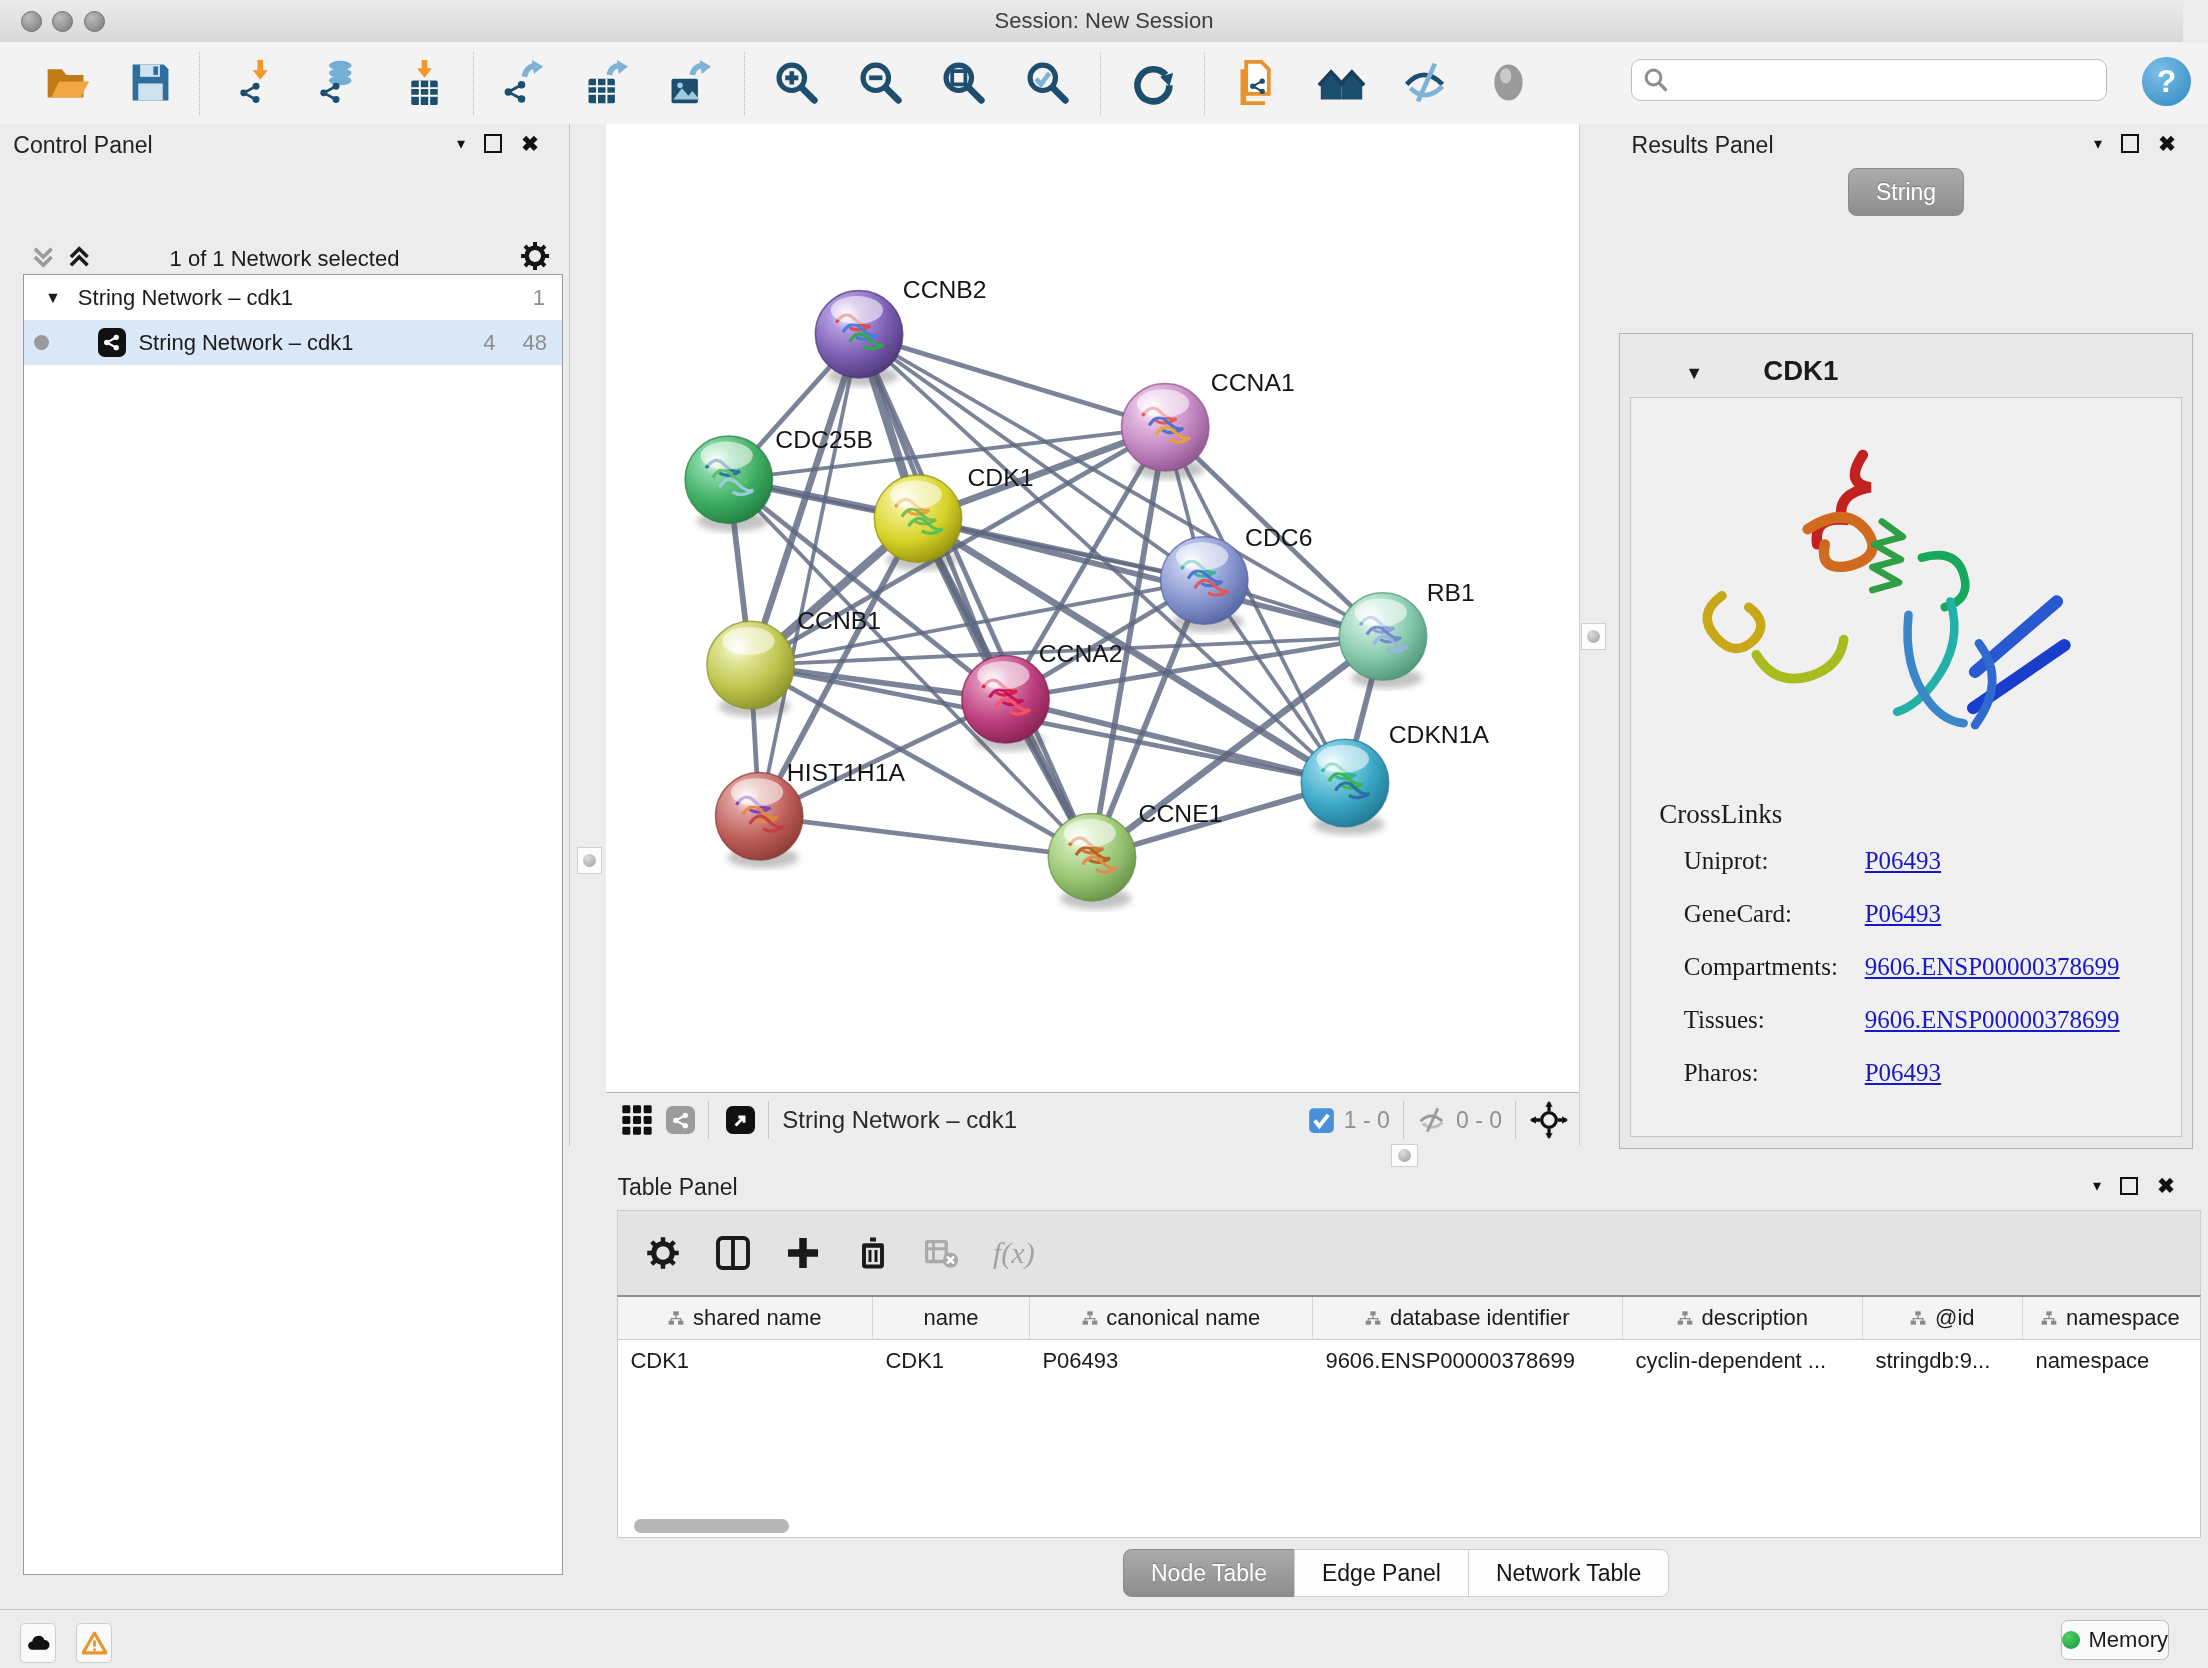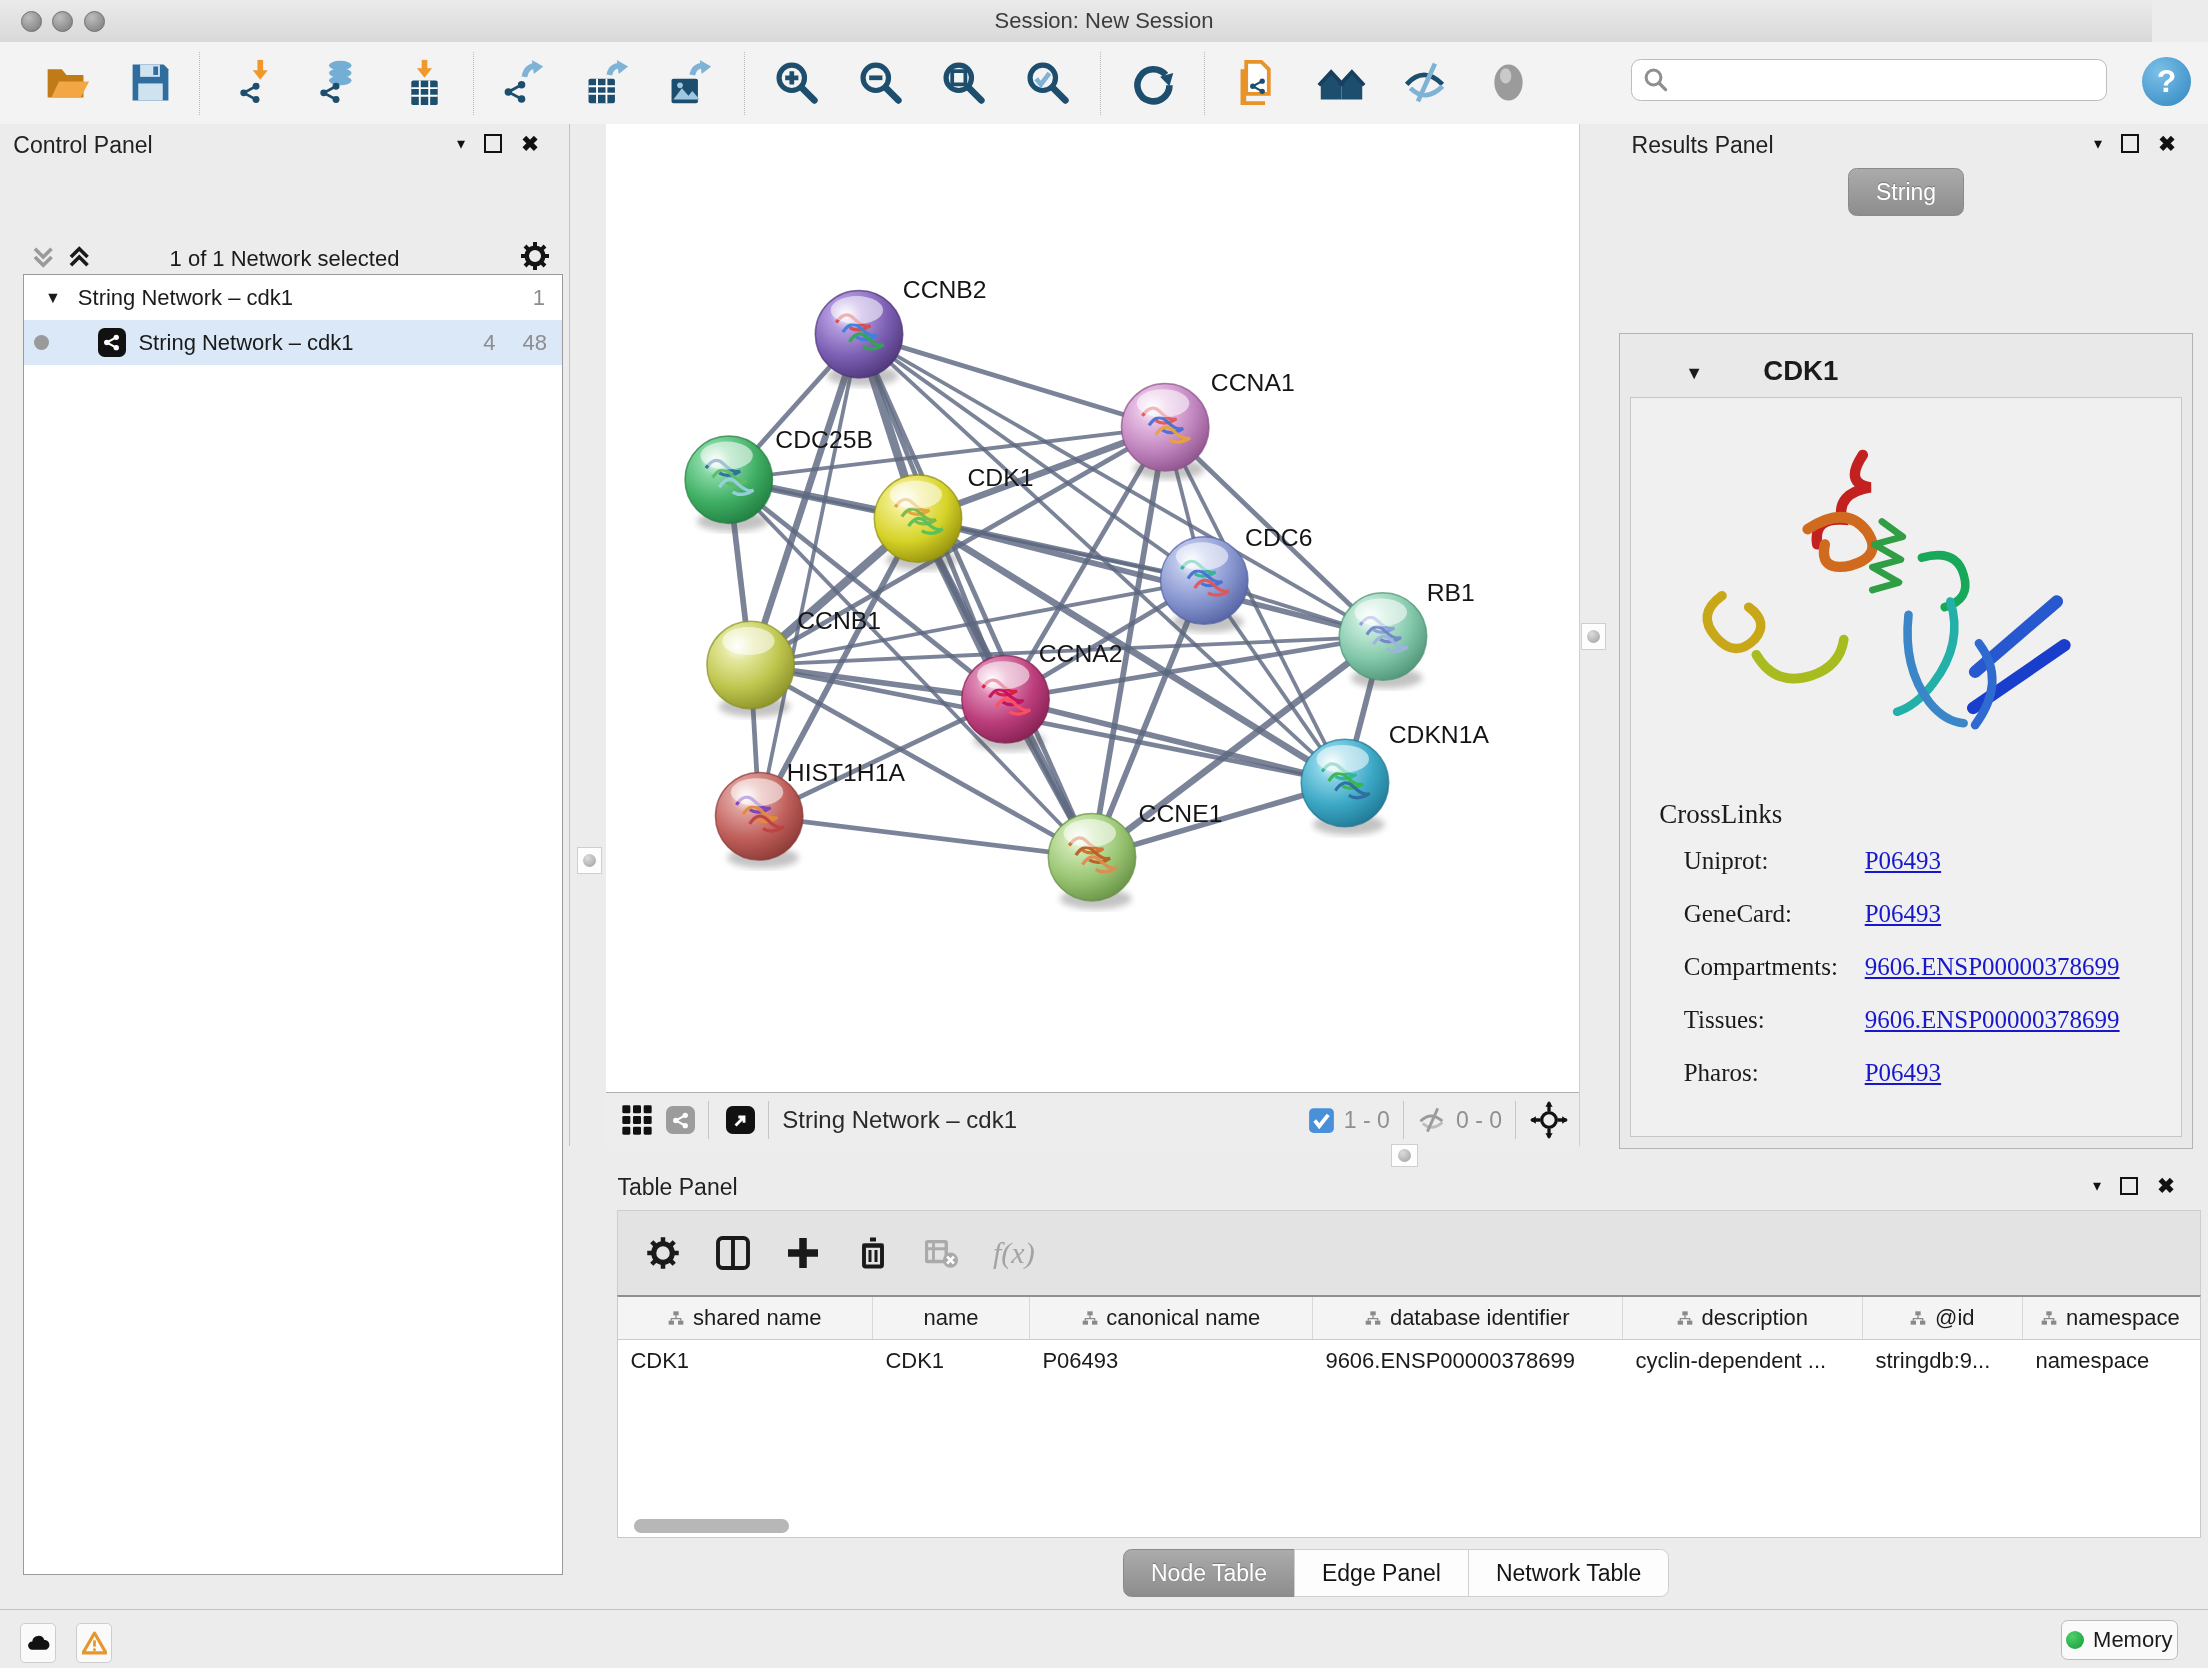--- a/index.html
+++ b/index.html
@@ -1,21 +1,21 @@
 <!DOCTYPE html>
 <html style="font-size:15px"><head>
 <meta charset="utf-8">
 <style>
   html,body{margin:0;padding:0;}
   body{width:2208px;height:1668px;position:relative;background:#ececec;
        font-family:"Liberation Sans",sans-serif;color:#1b1b1b;overflow:hidden;}
   .abs{position:absolute;}
   
   .titlebar{left:0;top:0;width:2152px;height:42px;background:linear-gradient(#ebebeb,#d8d8d8);
-            border-bottom:1px solid #b3b3b3;}
+            border-bottom:1px solid #b3b3b3;padding-left:31px;}
   .tl{width:21px;height:21px;border-radius:50%;top:10.5px;
       background:radial-gradient(circle at 35% 30%,#bdbdbd,#787878);border:1px solid #6d6d6d;box-sizing:border-box;}
   .win-title{left:0;top:0;width:2208px;height:42px;line-height:42px;text-align:center;
              font-size:22px;color:#3d3d3d;}
   
   .toolbar{left:0;top:42px;width:2208px;height:82px;background:#f3f3f3;border-bottom:1px solid #c2c2c2;}
   .tb-btn{top:14.3px;width:53px;height:53px;display:flex;align-items:center;justify-content:center;}
   .tb-sep{top:9.5px;height:63px;width:0;border-left:1.9px dotted #b9b9b9;}
   .searchbox{left:1631px;top:17px;width:476px;height:42px;background:#fff;border:1.9px solid #bdbdbd;
              border-radius:9.5px;box-sizing:border-box;display:flex;align-items:center;padding-left:9.5px;}
@@ -81,21 +81,21 @@
   .th{display:flex;align-items:center;justify-content:center;gap:8.6px;font-size:22px;color:#1c1c1c;
       border-right:1.9px solid #d8d8d8;box-sizing:border-box;overflow:hidden;white-space:nowrap;}
   .trow{display:flex;height:42px;align-items:center;}
   .td{font-size:22px;padding-left:12.4px;box-sizing:border-box;overflow:hidden;white-space:nowrap;}
   .c0{width:255px}.c1{width:157px}.c2{width:283px}.c3{width:310px}.c4{width:240px}.c5{width:160px}.c6{width:175px}
   .hscroll{left:634px;top:1519px;width:155px;height:14.3px;border-radius:7.6px;background:#b7b7b7;}
   
   .statusbar{left:0;top:1609px;width:2208px;height:59px;background:#ececec;border-top:1.9px solid #c2c2c2;}
   .sb-btn{top:13.3px;width:36px;height:40px;background:#fafafa;border:1.9px solid #cdcdcd;border-radius:4.8px;
           display:flex;align-items:center;justify-content:center;box-sizing:border-box;}
-  .mem-btn{left:2061px;top:9.5px;width:117px;height:40px;background:#fafafa;border:1.9px solid #bbbbbb;
+  .mem-btn{left:2061px;top:9.5px;width:108px;height:40px;background:#fafafa;border:1.9px solid #bbbbbb;
            border-radius:6.7px;display:flex;align-items:center;justify-content:center;gap:8.6px;
            font-size:22px;box-sizing:border-box;}
   .mem-dot{width:18px;height:18px;border-radius:50%;background:radial-gradient(circle at 35% 30%,#4ed06a,#149a38);}
   svg{display:block;}
 </style>
 </head>
 <body>
 
 <svg width="0" height="0" style="position:absolute">
   <defs>

